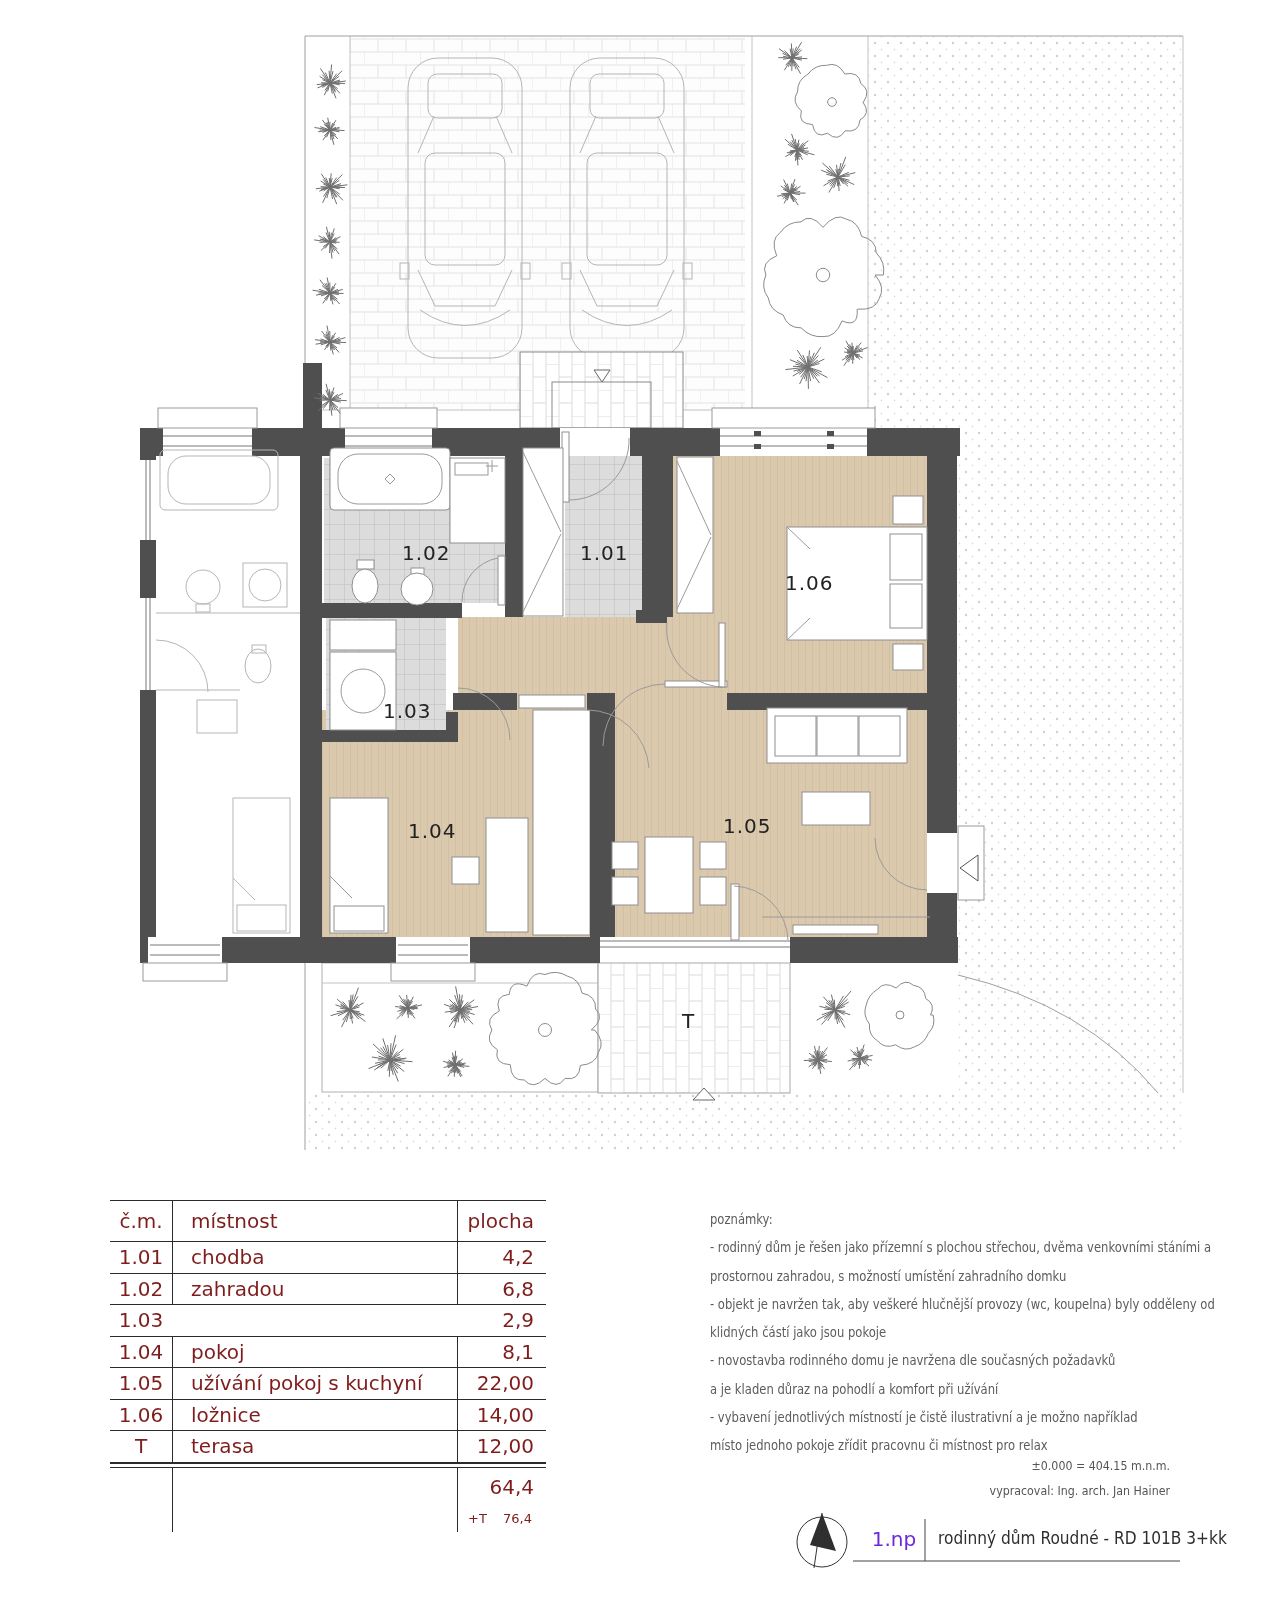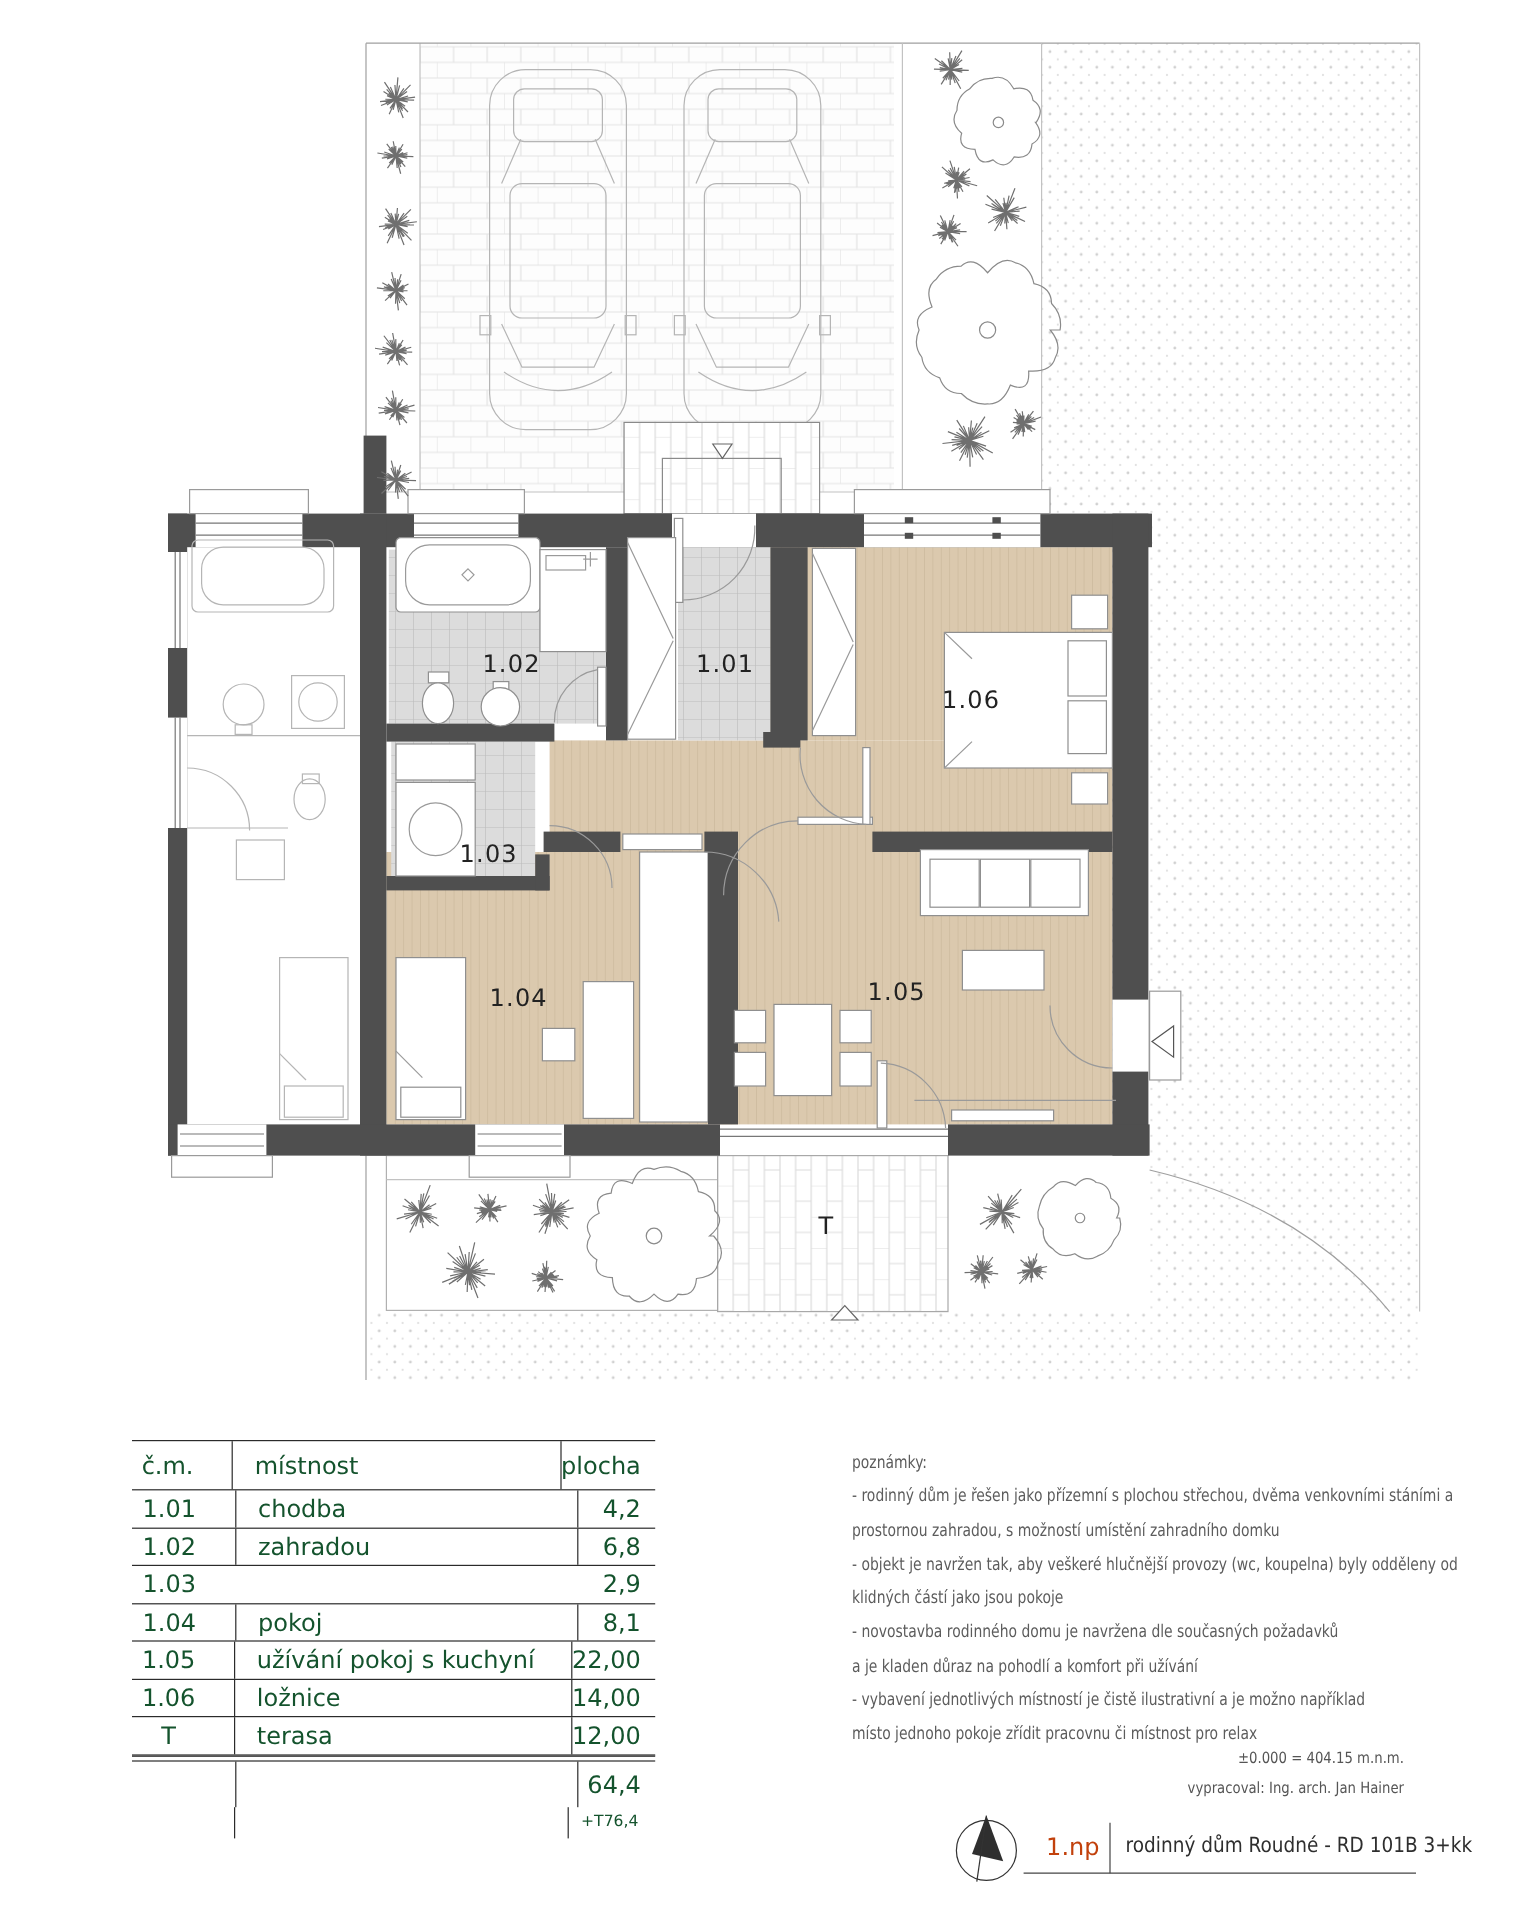--- a/index.html
+++ b/index.html
@@ -13,37 +13,37 @@
   .ln{fill:none;stroke:#9a9a9a;stroke-width:1;}
   .cl{fill:none;stroke:#b5b5b5;stroke-width:1;}
   .arc{fill:none;stroke:#9a9a9a;stroke-width:1;}
   .glass{stroke:#777;stroke-width:1;fill:none;}
   .sill{fill:#fff;stroke:#9a9a9a;stroke-width:1;}
   .bnd{stroke:#9f9f9f;stroke-width:1;fill:none;}
   .bndl{stroke:#c2c2c2;stroke-width:1;fill:none;}
   .rl{font-size:20px;fill:#222;letter-spacing:1px;}
   .tb{stroke:#444;stroke-width:1;}
   
-  .tbl{position:absolute;left:110px;top:1200px;width:436px;color:#14532d;font-size:20px;}
+  .tbl{position:absolute;left:110px;top:1200px;width:436px;color:#7f1d1d;font-size:20px;}
   .tbl *{box-sizing:border-box;}
   .trow{display:flex;height:31.5px;align-items:center;border-bottom:1px solid #2b2b2b;}
   .th{height:42px;border-top:1px solid #2b2b2b;}
   .c1{width:62px;text-align:center;}
-  .c2{width:286px;padding-left:18px;border-left:1px solid #2b2b2b;border-right:1px solid #2b2b2b;align-self:stretch;display:flex;align-items:center;margin-left:24px;}
+  .c2{width:286px;padding-left:18px;border-left:1px solid #2b2b2b;border-right:1px solid #2b2b2b;align-self:stretch;display:flex;align-items:center;}
   .c3{flex:1;text-align:right;padding-right:12px;}
   .dbl{height:5px;border-top:1px solid #2b2b2b;border-bottom:1px solid #2b2b2b;}
   .tr-total{height:38px;border-bottom:none;}
   .tr-sub{height:26px;border-bottom:none;font-size:13px;}
   .c3sub{flex:1;display:flex;justify-content:space-between;padding:0 14px 0 10px;}
   
   .notes{position:absolute;left:710px;top:1205px;width:566px;font-size:14.5px;line-height:28.3px;color:#5c5c5c;transform:scaleX(0.8);transform-origin:0 0;white-space:nowrap;}
   
   .elev,.auth{position:absolute;left:900px;width:270px;text-align:right;font-size:13px;color:#555;transform:scaleX(0.85);transform-origin:100% 0;white-space:nowrap;}
   .elev{top:1458px;} .auth{top:1483px;}
-  .floor{position:absolute;left:862px;top:1527px;width:64px;text-align:center;font-size:20px;color:#c2410c;}
+  .floor{position:absolute;left:862px;top:1527px;width:64px;text-align:center;font-size:20px;color:#6d28d9;}
   .proj{position:absolute;left:938px;top:1528px;font-size:17.5px;color:#2e2e2e;transform:scaleX(0.88);transform-origin:0 0;white-space:nowrap;}
 </style>
 </head>
 <body>
 
 <svg id="plan" width="1280" height="1600" viewBox="0 0 1280 1600">
   <defs>
     <pattern id="pav" width="28" height="26" patternUnits="userSpaceOnUse">
       <rect width="28" height="26" fill="#fdfdfd"></rect>
       <path d="M0 0 H28 M0 13 H28 M0 26 H28 M0 0 V13 M14 13 V26" stroke="#e3e3e3" stroke-width="1" fill="none"></path>

